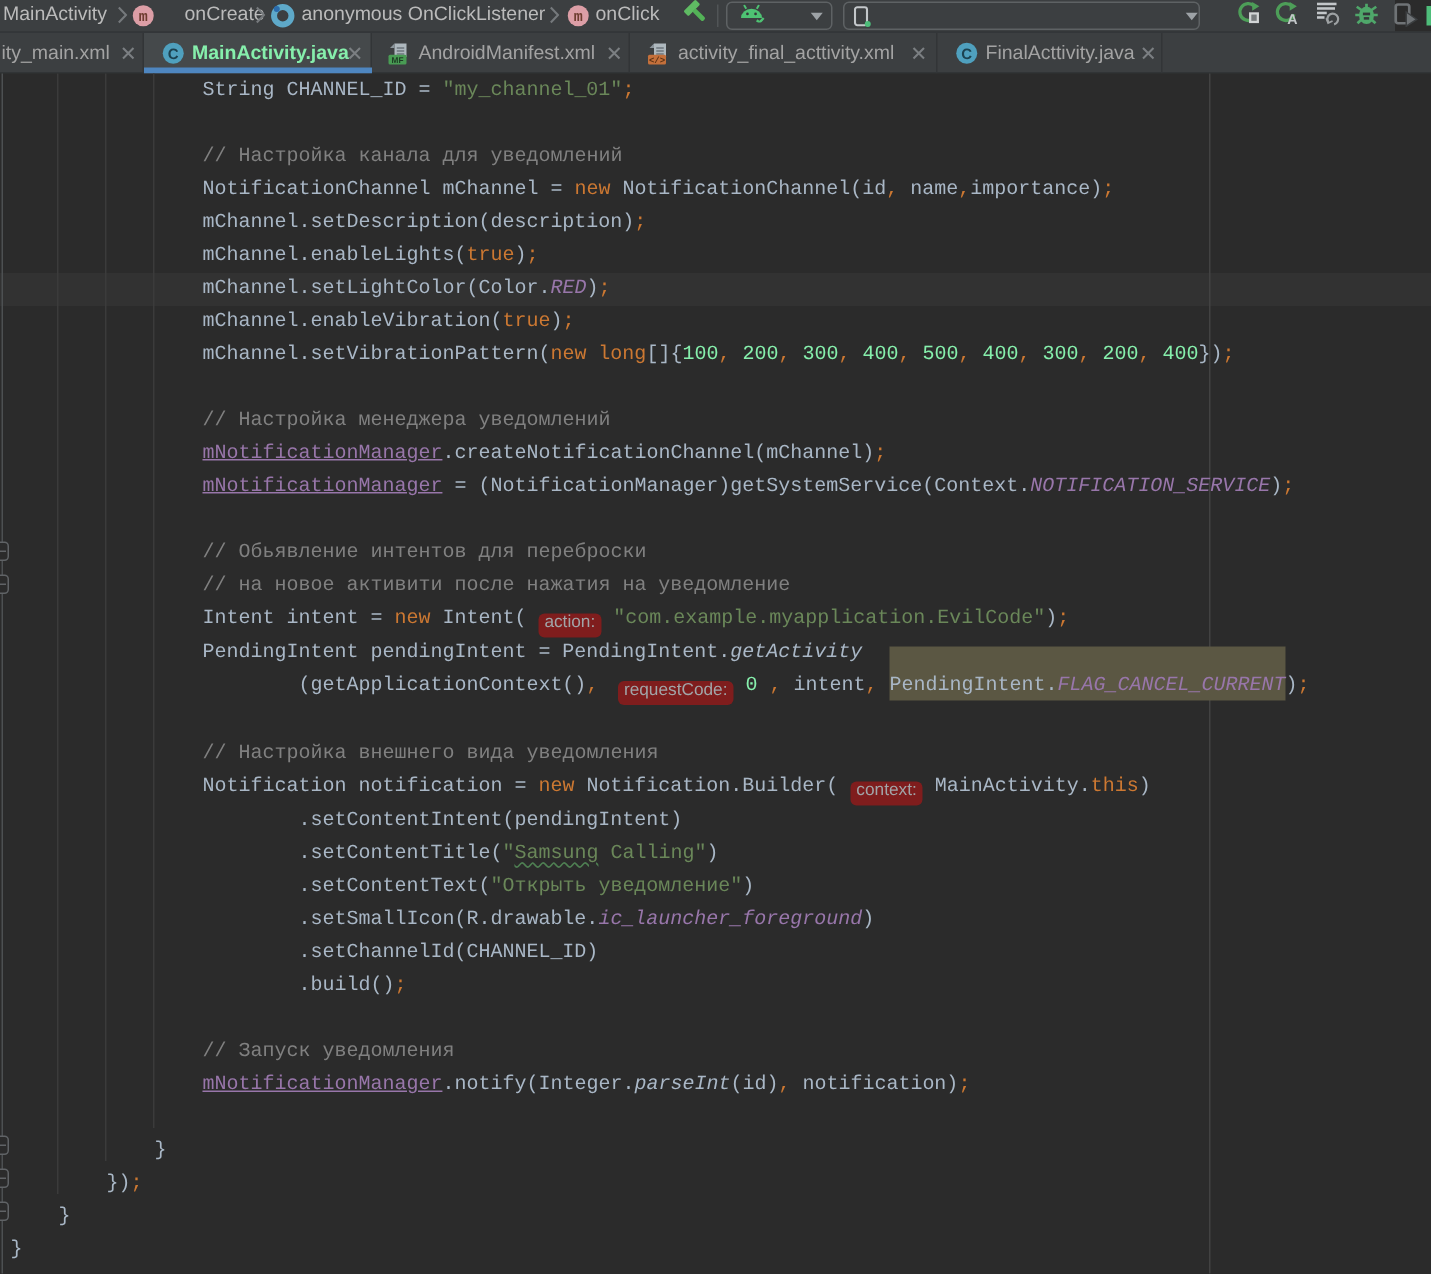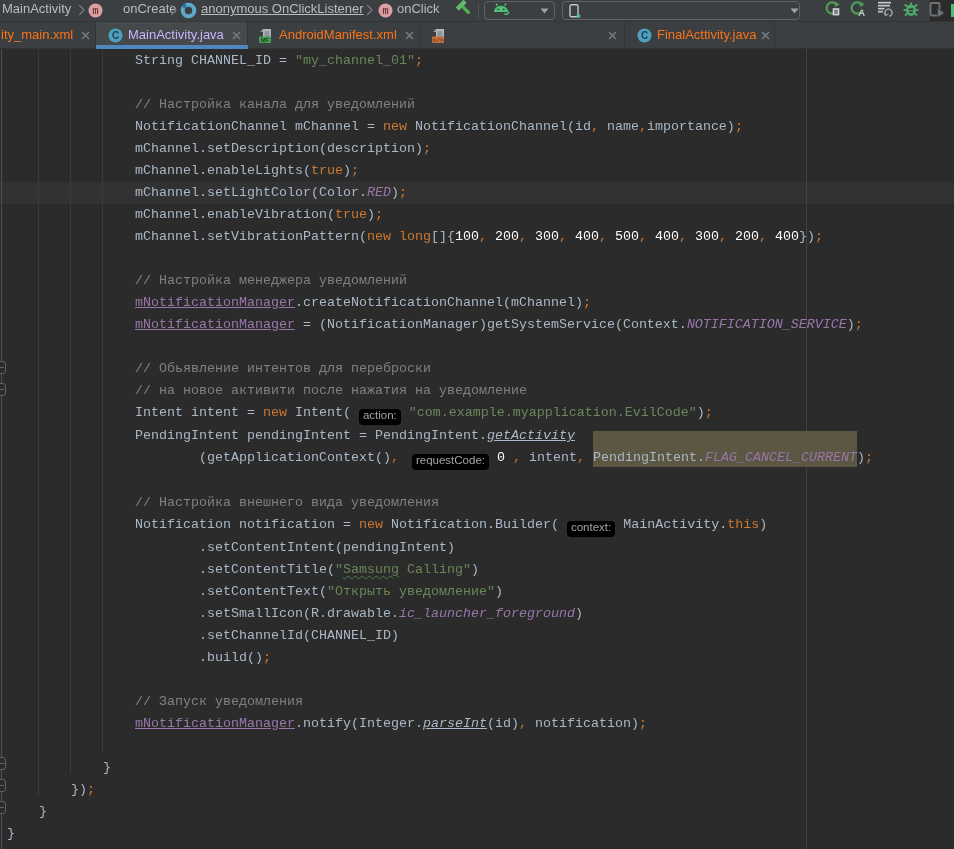--- a/index.html
+++ b/index.html
@@ -5,47 +5,47 @@
 html,body{margin:0;padding:0;width:954px;height:849px;overflow:hidden;background:#2b2b2b;}
 *{box-sizing:border-box;}
 #topbar{position:absolute;left:0;top:0;width:930px;height:21px;background:#3c3f41;}
 #tabbar{position:absolute;left:0;top:21px;width:954px;height:28px;background:#3c3f41;border-top:1px solid #333639;border-bottom:1px solid #313436;}
 .bc{position:absolute;top:1px;height:21px;line-height:21px;font:13px "Liberation Sans",sans-serif;color:#bbbbbb;white-space:nowrap;}
 .chev{position:absolute;top:4px;width:7px;height:12px;}
 .sep{position:absolute;top:3px;width:1px;height:15px;background:#515557;}
 .ddbox{position:absolute;top:1px;height:19px;border:1px solid #5e6264;border-radius:4px;}
 .ddtxt{position:absolute;top:0;height:17px;line-height:17px;font:13px "Liberation Sans",sans-serif;color:#22c55e;white-space:nowrap;margin-top:22px;}
 .tab{position:absolute;top:0;height:28px;border-right:1px solid #323537;}
-.tabtxt{position:absolute;top:2px;height:26px;line-height:28px;font:13px "Liberation Sans",sans-serif;color:#f97316;white-space:nowrap;}
+.tabtxt{position:absolute;top:2px;height:26px;line-height:28px;font:13px "Liberation Sans",sans-serif;color:#a3a3a3;white-space:nowrap;}
 .cross{position:absolute;top:8px;width:11px;height:11px;}
 #editor{position:absolute;left:0;top:49px;width:954px;height:800px;background:#2b2b2b;}
 .guide{position:absolute;width:1px;background:#3b3b3b;}
 #caretline{position:absolute;left:0;top:133px;width:954px;height:22px;background:#323232;}
 #ruler{position:absolute;left:806px;top:0;width:1px;height:800px;background:#424242;}
 #gutline{position:absolute;left:1px;top:0;width:1px;height:800px;background:#4d5052;}
 .fold{position:absolute;left:-4px;width:10px;height:13px;border:1px solid #606366;border-radius:3px;background:#2b2b2b;}
 .fold:after{content:"";position:absolute;left:1px;top:5px;width:6px;height:1px;background:#606366;}
 pre{position:absolute;left:7px;top:1px;margin:0;font:13.33px "Liberation Mono",monospace;line-height:22px;color:#a9b7c6;white-space:pre;}
 .k{color:#cc7832;}
 .s{color:#6a8759;}
 .c{color:#808080;}
-.n{color:#ffffff;text-align:center;}
+.n{color:#86efac;text-align:center;}
 .fu{color:#9876aa;text-decoration:underline;}
 .fi{color:#9876aa;font-style:italic;}
-.it{font-style:italic;text-decoration:underline;}
+.it{font-style:italic;}
 .hl{background:#5b5743;padding:19px 0 2px;}
-.chip{display:inline-block;height:16px;line-height:16px;vertical-align:-3px;padding:0 4px;border-radius:4px;background:#000000;color:#a1a5a8;font:11.5px "Liberation Sans",sans-serif;}
+.chip{display:inline-block;height:16px;line-height:16px;vertical-align:-3px;padding:0 4px;border-radius:4px;background:#7f1d1d;color:#a1a5a8;font:11.5px "Liberation Sans",sans-serif;}
 .wavy{text-decoration:underline wavy #4e8052;text-decoration-thickness:1px;text-underline-offset:2px;}
 </style>
 </head>
 <body>
 <div id="topbar">
   <span class="bc" style="left:2px;">MainActivity</span>
   <span class="bc" style="left:123px;text-align:center;">onCreate</span>
-  <span class="bc" style="left:201px;text-decoration:underline;">anonymous OnClickListener</span>
+  <span class="bc" style="left:201px;">anonymous OnClickListener</span>
   <span class="bc" style="left:397px;">onClick</span>
   <svg class="chev" style="left:78px;" viewBox="0 0 7 12">
       <path d="M1.2 1 L6 6 L1.2 11" stroke="#75797c" stroke-width="1.4" fill="none"></path>
     </svg>
   <svg class="chev" style="left:170px;" viewBox="0 0 7 12">
       <path d="M1.2 1 L6 6 L1.2 11" stroke="#75797c" stroke-width="1.4" fill="none"></path>
     </svg>
   <svg class="chev" style="left:366px;" viewBox="0 0 7 12">
       <path d="M1.2 1 L6 6 L1.2 11" stroke="#75797c" stroke-width="1.4" fill="none"></path>
     </svg>
@@ -135,21 +135,21 @@
   <div class="tab" style="left:420px;width:205px;"></div>
   <div class="tab" style="left:625px;width:150px;"></div>
   <span class="tabtxt" style="left:1px;top:5px;">ity_main.xml</span>
   <svg class="cross" style="left:80px;" viewBox="0 0 11 11">
       <path d="M2 2 L9 9 M9 2 L2 9" stroke="#7b7f82" stroke-width="1.4"></path>
     </svg>
   <svg style="position:absolute;left:108px;top:6px;" width="15" height="15" viewBox="0 0 15 15">
       <circle cx="7.5" cy="7.5" r="7" fill="#4fa0be"></circle>
       <text x="7.5" y="11.2" font-family="Liberation Sans,sans-serif" font-size="10" font-weight="bold" fill="#1c4250" text-anchor="middle">C</text>
     </svg>
-  <span class="tabtxt" style="left:128px;top:5px;color:#c4b5fd;">MainActivity.java</span>
+  <span class="tabtxt" style="left:128px;top:5px;color:#86efac;font-weight:bold;">MainActivity.java</span>
   <svg class="cross" style="left:231px;" viewBox="0 0 11 11">
       <path d="M2 2 L9 9 M9 2 L2 9" stroke="#7b7f82" stroke-width="1.4"></path>
     </svg>
   <div style="position:absolute;left:96px;top:23px;width:152px;height:4px;background:#4e86c0;"></div>
   <svg style="position:absolute;left:258px;top:6px;" width="16" height="16" viewBox="0 0 16 16">
       <path d="M5 1 h8 v9 h-8 v-6 z" fill="#aeb8be"></path>
       <path d="M5 1 v3 h-3 z" fill="#8b959c"></path>
       <g stroke="#6c767d" stroke-width="1">
         <line x1="6.5" y1="4" x2="11.5" y2="4"></line>
         <line x1="6.5" y1="6" x2="11.5" y2="6"></line>
@@ -166,20 +166,21 @@
       <path d="M5 1 h8 v9 h-8 v-6 z" fill="#aeb8be"></path>
       <path d="M5 1 v3 h-3 z" fill="#8b959c"></path>
       <g stroke="#6c767d" stroke-width="1">
         <line x1="6.5" y1="4" x2="11.5" y2="4"></line>
         <line x1="6.5" y1="6" x2="11.5" y2="6"></line>
         <line x1="6.5" y1="8" x2="11.5" y2="8"></line>
       </g>
       <rect x="1" y="8.5" width="12" height="6.5" rx="1" fill="#c4703b"></rect>
       <text x="7" y="14" font-family="Liberation Mono,monospace" font-size="6" font-weight="bold" fill="#5b3214" text-anchor="middle">&lt;/&gt;</text>
     </svg>
+  <span class="tabtxt" style="left:452px;top:5px;">activity_final_acttivity.xml</span>
   <svg class="cross" style="left:607px;" viewBox="0 0 11 11">
       <path d="M2 2 L9 9 M9 2 L2 9" stroke="#7b7f82" stroke-width="1.4"></path>
     </svg>
   <svg style="position:absolute;left:637px;top:6px;" width="15" height="15" viewBox="0 0 15 15">
       <circle cx="7.5" cy="7.5" r="7" fill="#4fa0be"></circle>
       <text x="7.5" y="11.2" font-family="Liberation Sans,sans-serif" font-size="10" font-weight="bold" fill="#1c4250" text-anchor="middle">C</text>
     </svg>
   <span class="tabtxt" style="left:657px;top:5px;">FinalActtivity.java</span>
   <svg class="cross" style="left:760px;" viewBox="0 0 11 11">
       <path d="M2 2 L9 9 M9 2 L2 9" stroke="#7b7f82" stroke-width="1.4"></path>

